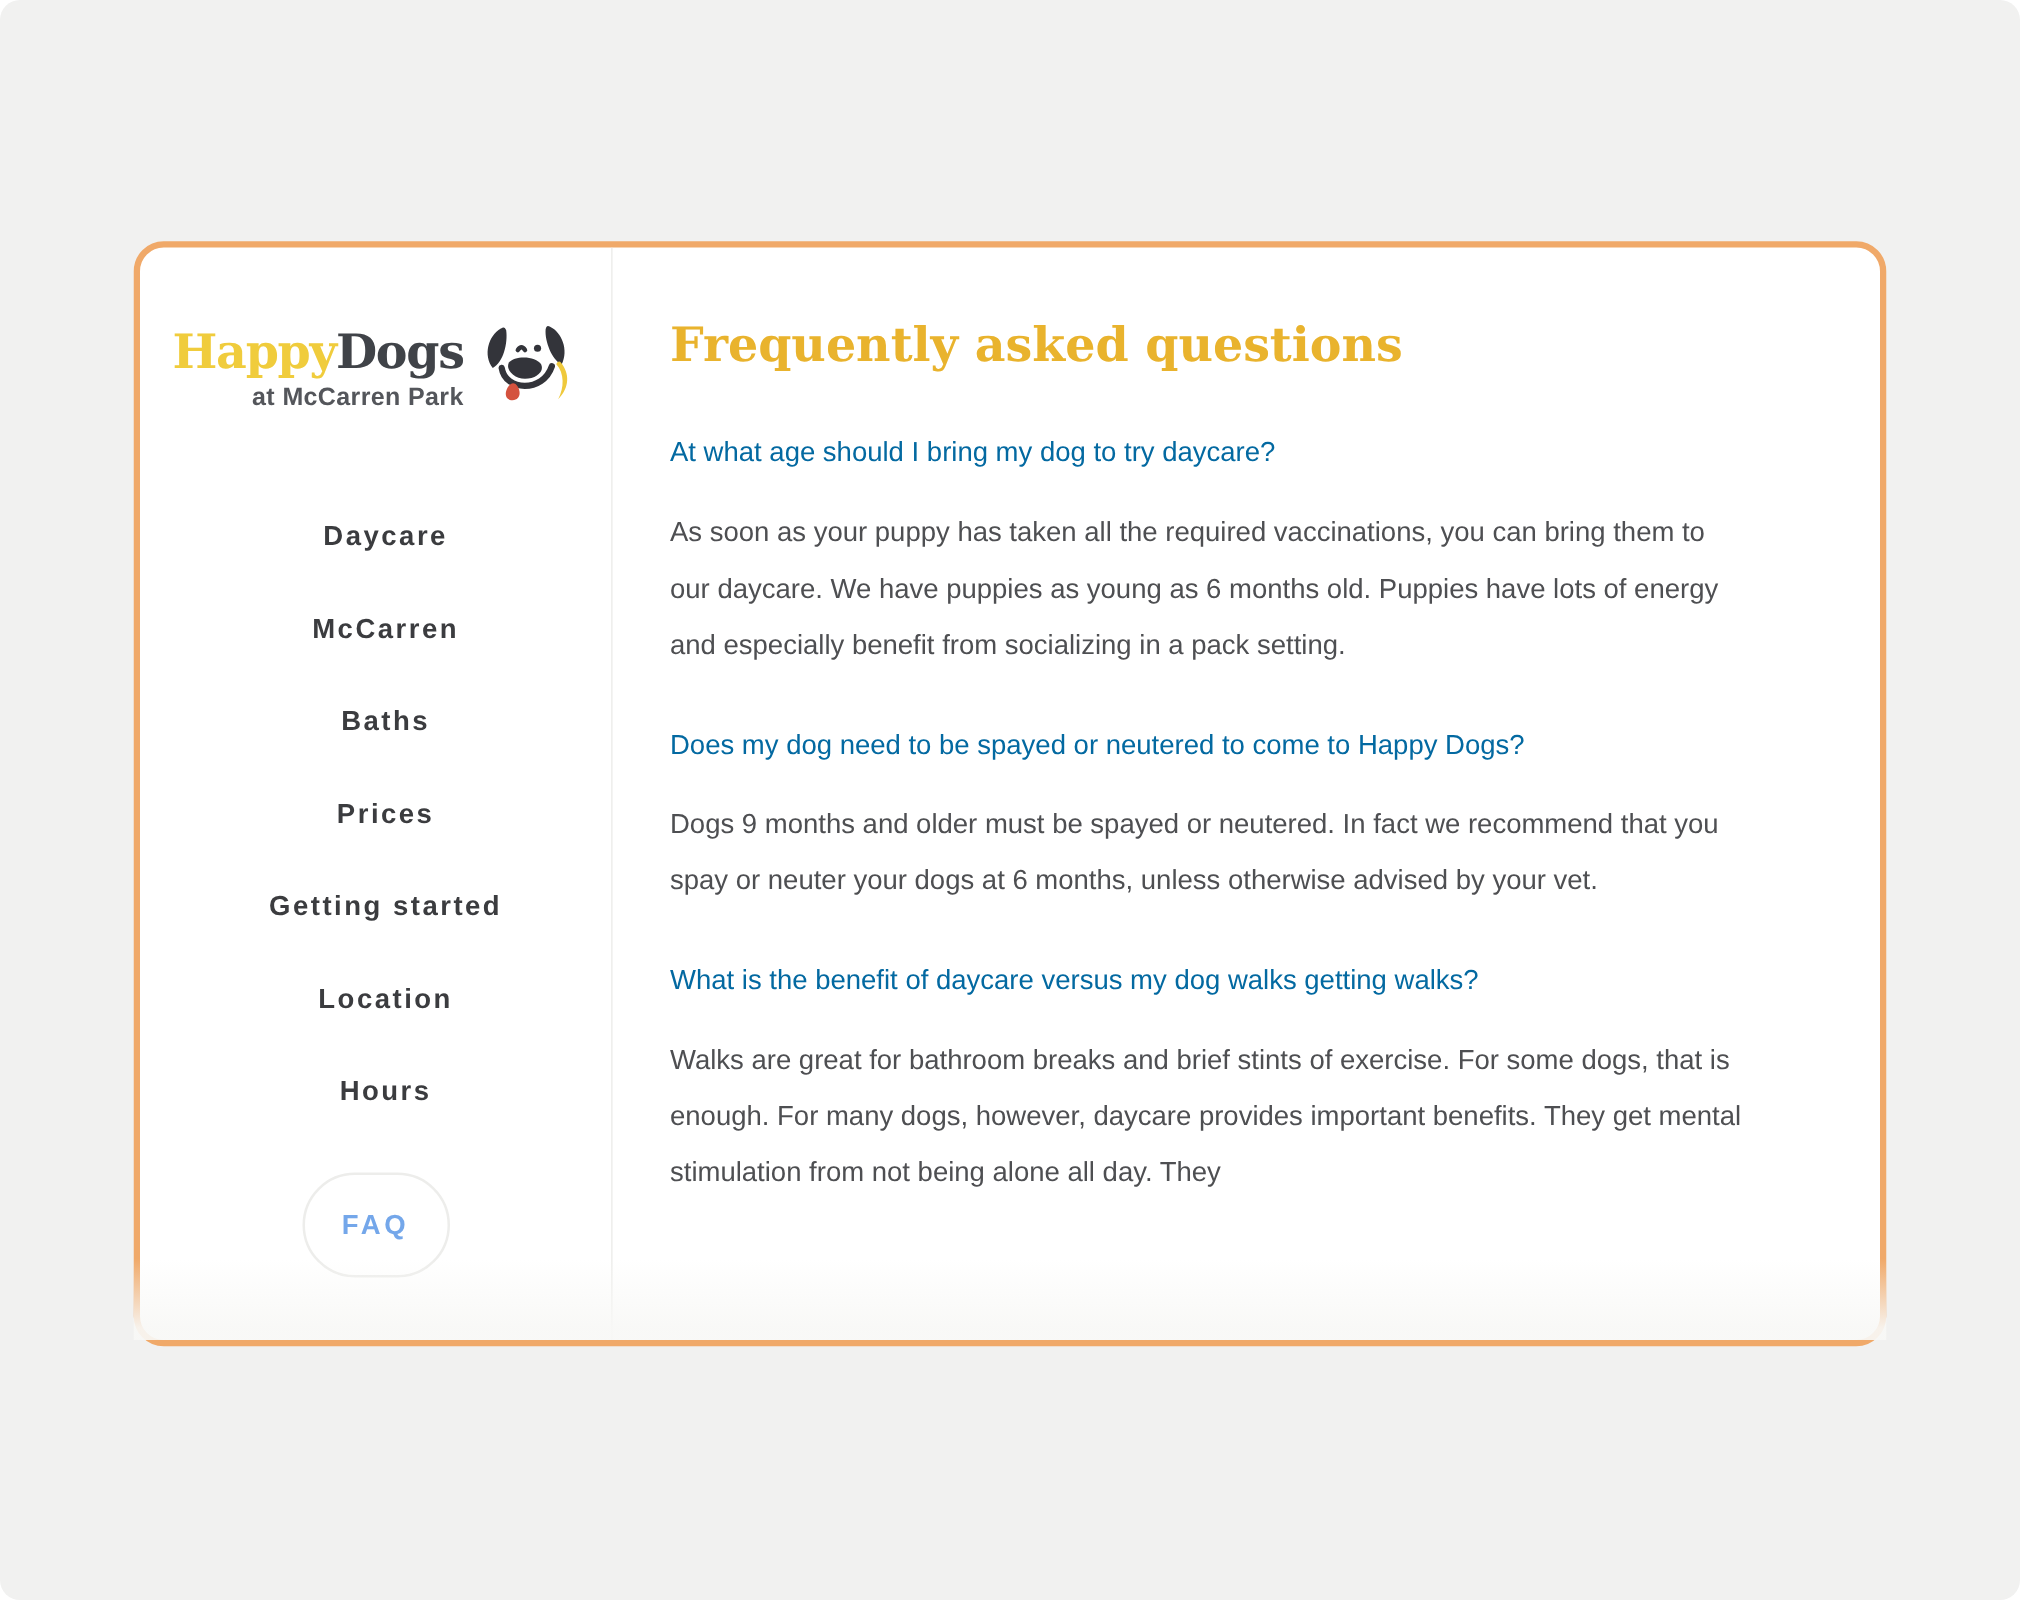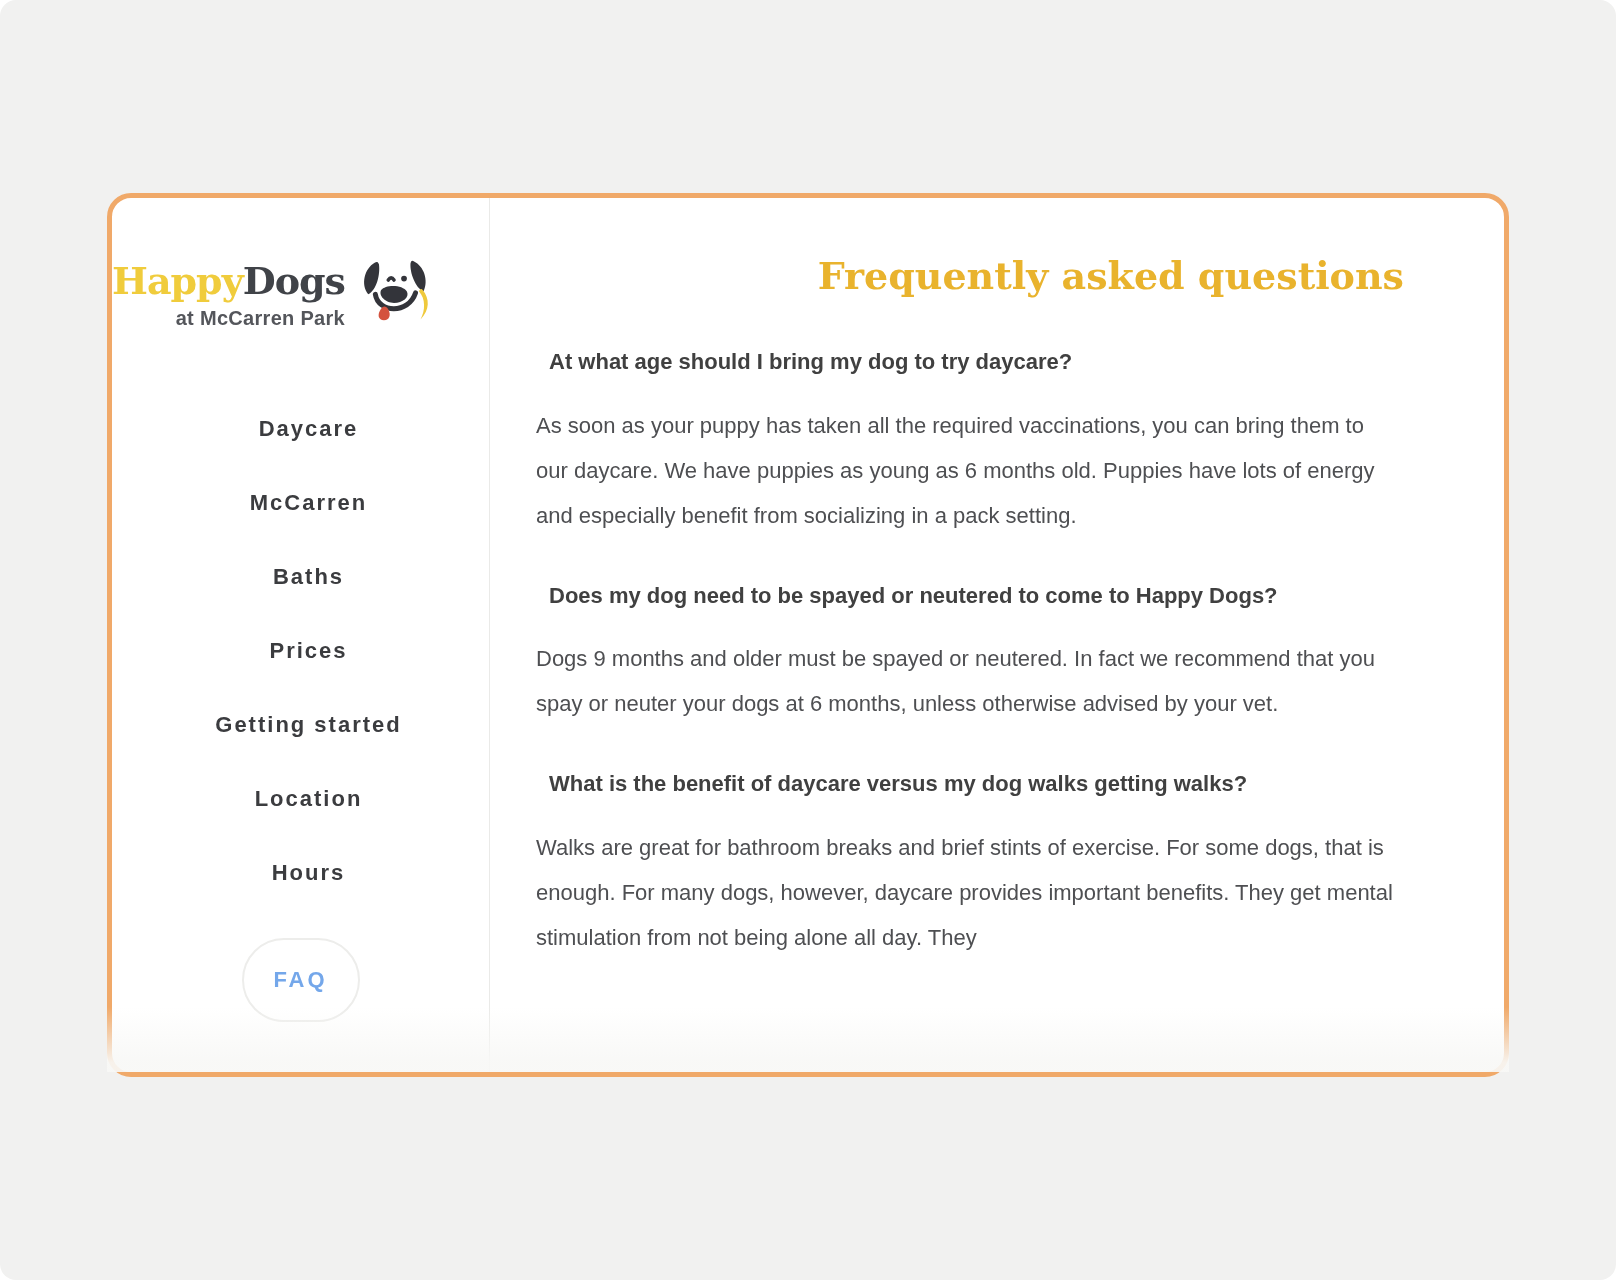--- a/index.html
+++ b/index.html
@@ -33,21 +33,21 @@
     width: 378px;
     flex: 0 0 378px;
     border-right: 1px solid #EAEAE8;
     padding-top: 50px;
     box-sizing: border-box;
     text-align: center;
   }
   .logo-row {
     display: flex;
     align-items: flex-start;
-    justify-content: flex-start;
+    justify-content: center;
     height: 118px;
   }
   .logo-text {
     text-align: right;
     padding-top: 14px;
   }
   .logo-wordmark {
     font-family: "DejaVu Serif", serif;
     font-weight: bold;
     font-size: 38px;
@@ -102,28 +102,27 @@
     padding: 55px 100px 0 46px;
     box-sizing: border-box;
   }
   .page-title {
     margin: 0 0 50px 0;
     font-family: "DejaVu Serif", serif;
     font-weight: bold;
     font-size: 38px;
     color: var(--heading-gold, #E9B32D);
     letter-spacing: 0;
-    text-align: right;
   }
   .faq-q {
-    margin: 0 0 26px 13px;
-    font-size: 22px;
-    font-weight: bold;
+    margin: 0 0 26px 0;
+    font-size: 22px;
+    font-weight: normal;
     line-height: 1.3;
-    color: #404040;
+    color: #0369a1;
     max-width: 870px;
   }
   .faq-a {
     margin: 0 0 44px 0;
     font-size: 22px;
     line-height: 45px;
     color: var(--body-text, #4E4F52);
     max-width: 862px;
   }
   .bottom-fade {

